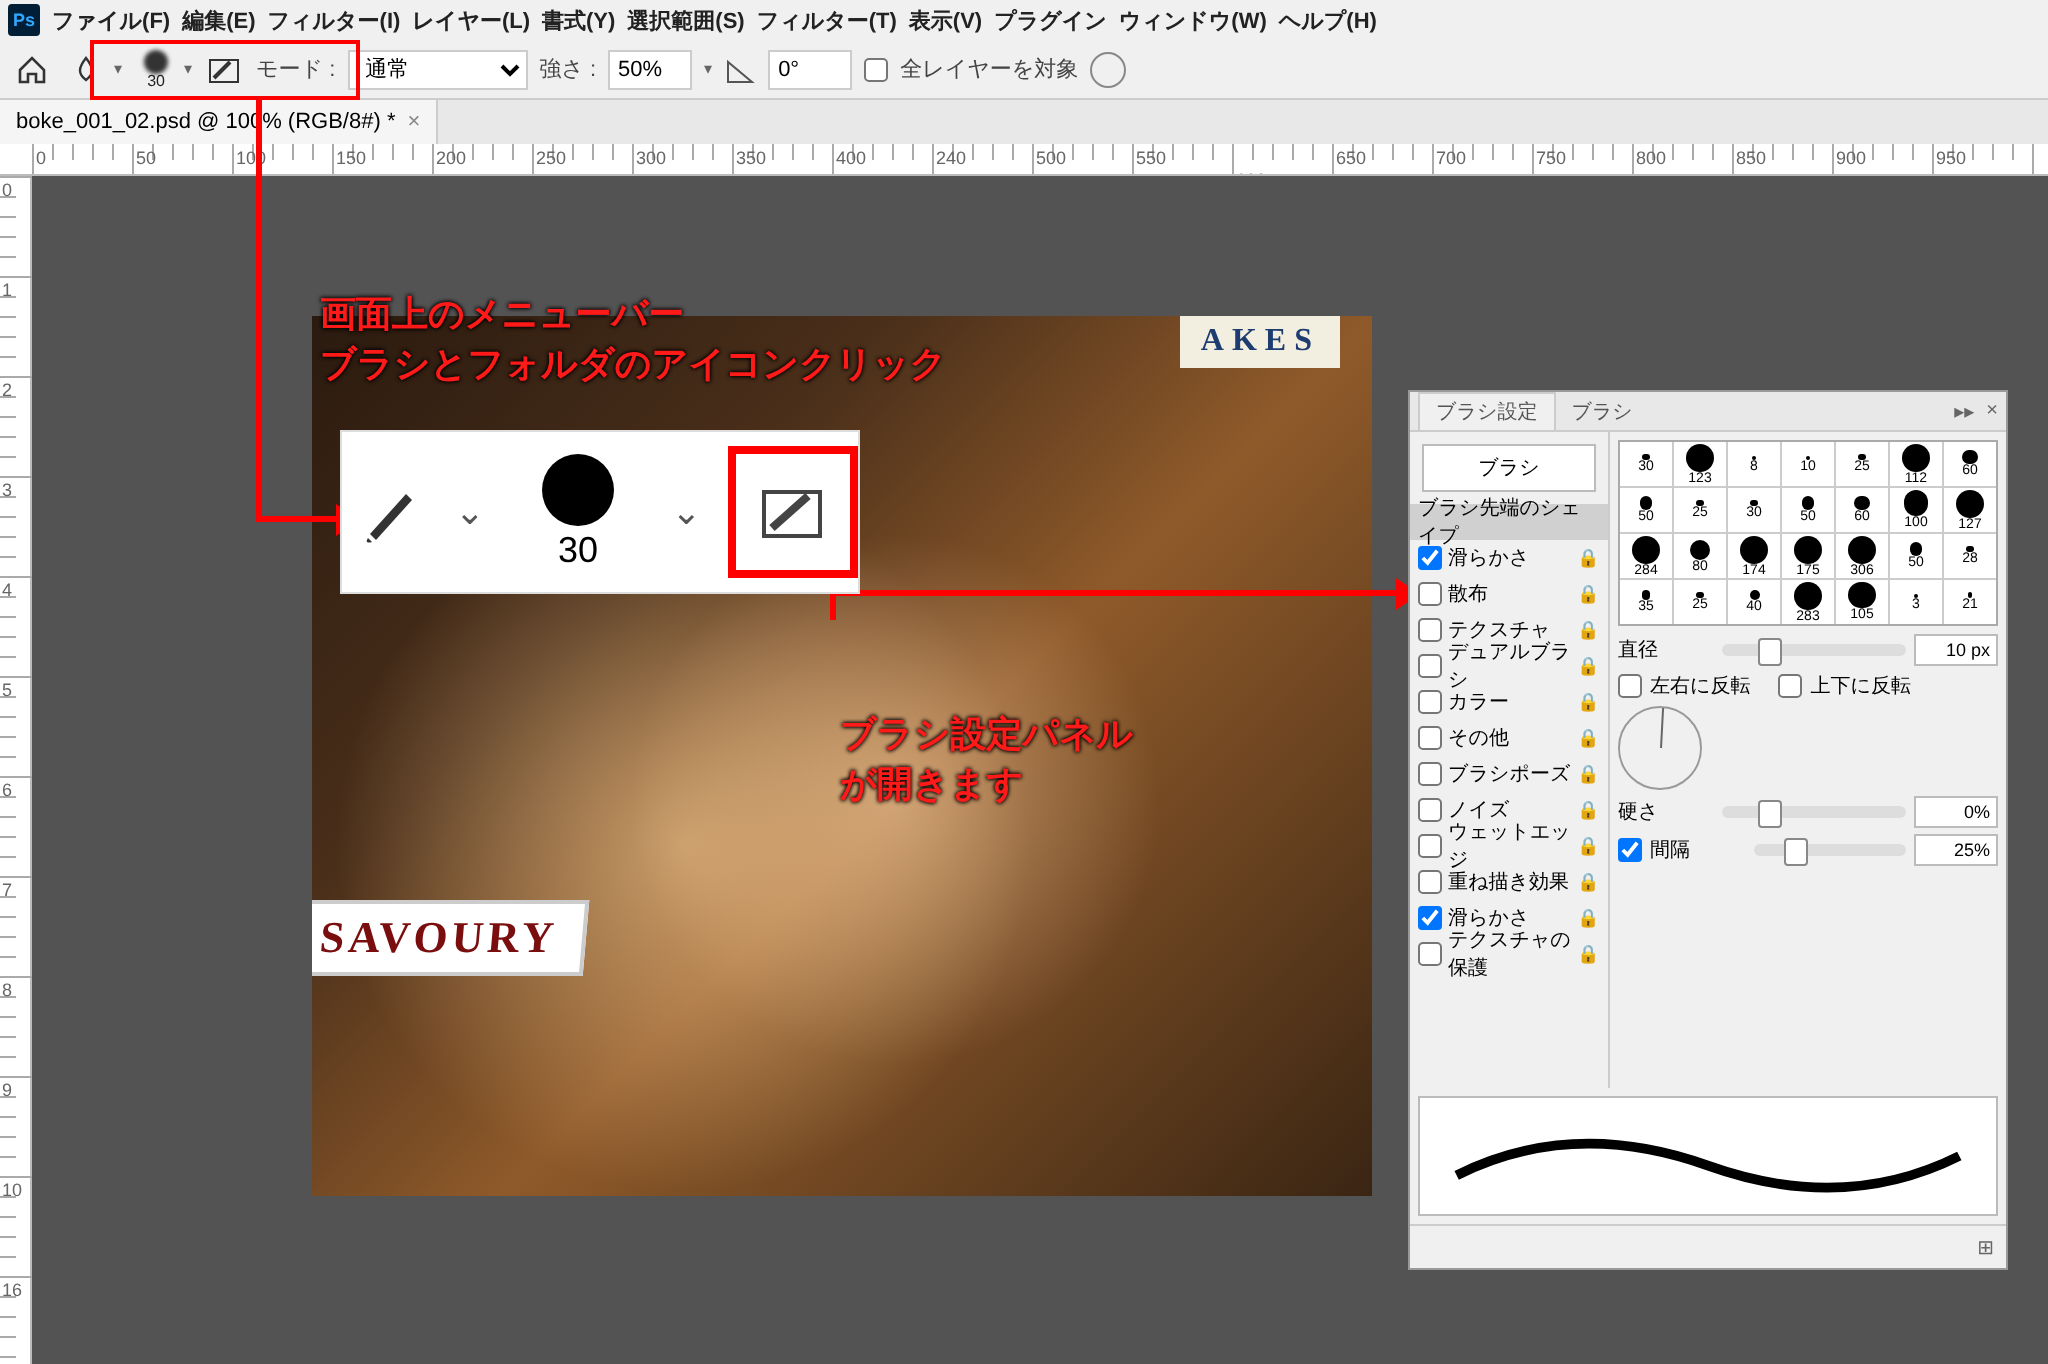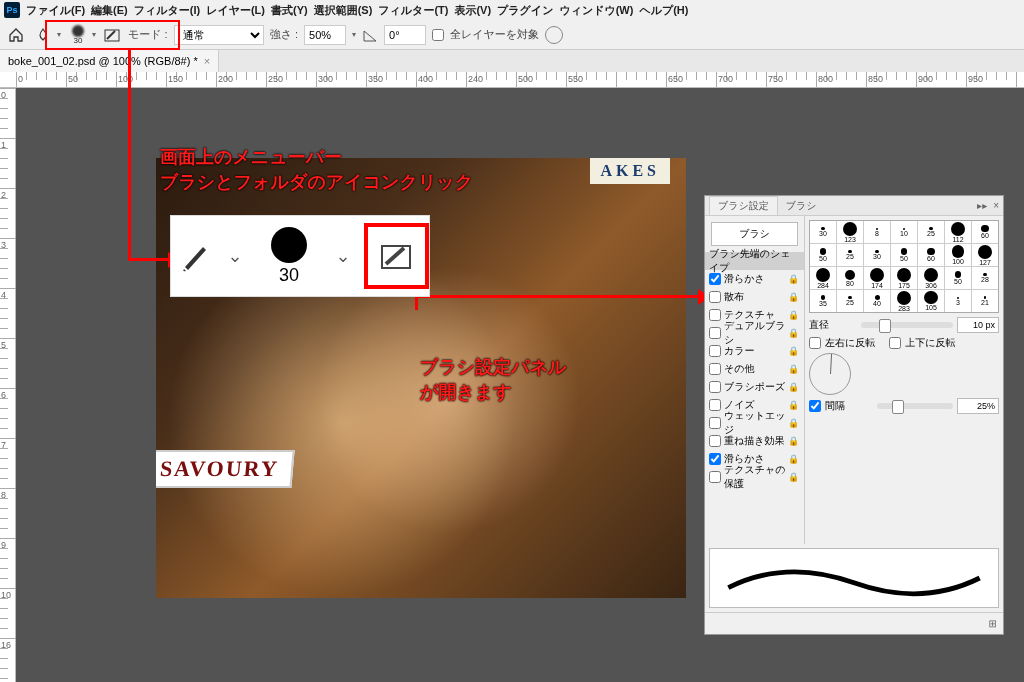--- a/index.html
+++ b/index.html
@@ -608,20 +608,25 @@
         <div class="srow">
           <input type="checkbox" class="chk" style="">
           <span>左右に反転</span>
           <input type="checkbox" class="chk" style="margin-left: 10px;">
           <span>上下に反転</span>
         </div>
         <div class="srow">
           <div class="angle-wheel"></div>
         </div>
         <div class="srow">
+          <label>硬さ</label>
+          <div class="slider"></div>
+          <div class="val">0%</div>
+        </div>
+        <div class="srow">
           <input type="checkbox" class="chk" checked="" style="">
           <label>間隔</label>
           <div class="slider"></div>
           <div class="val">25%</div>
         </div>
       </div>
     </div>
   </div>
   <div class="stroke-preview">
     <svg viewBox="0 0 280 60">

